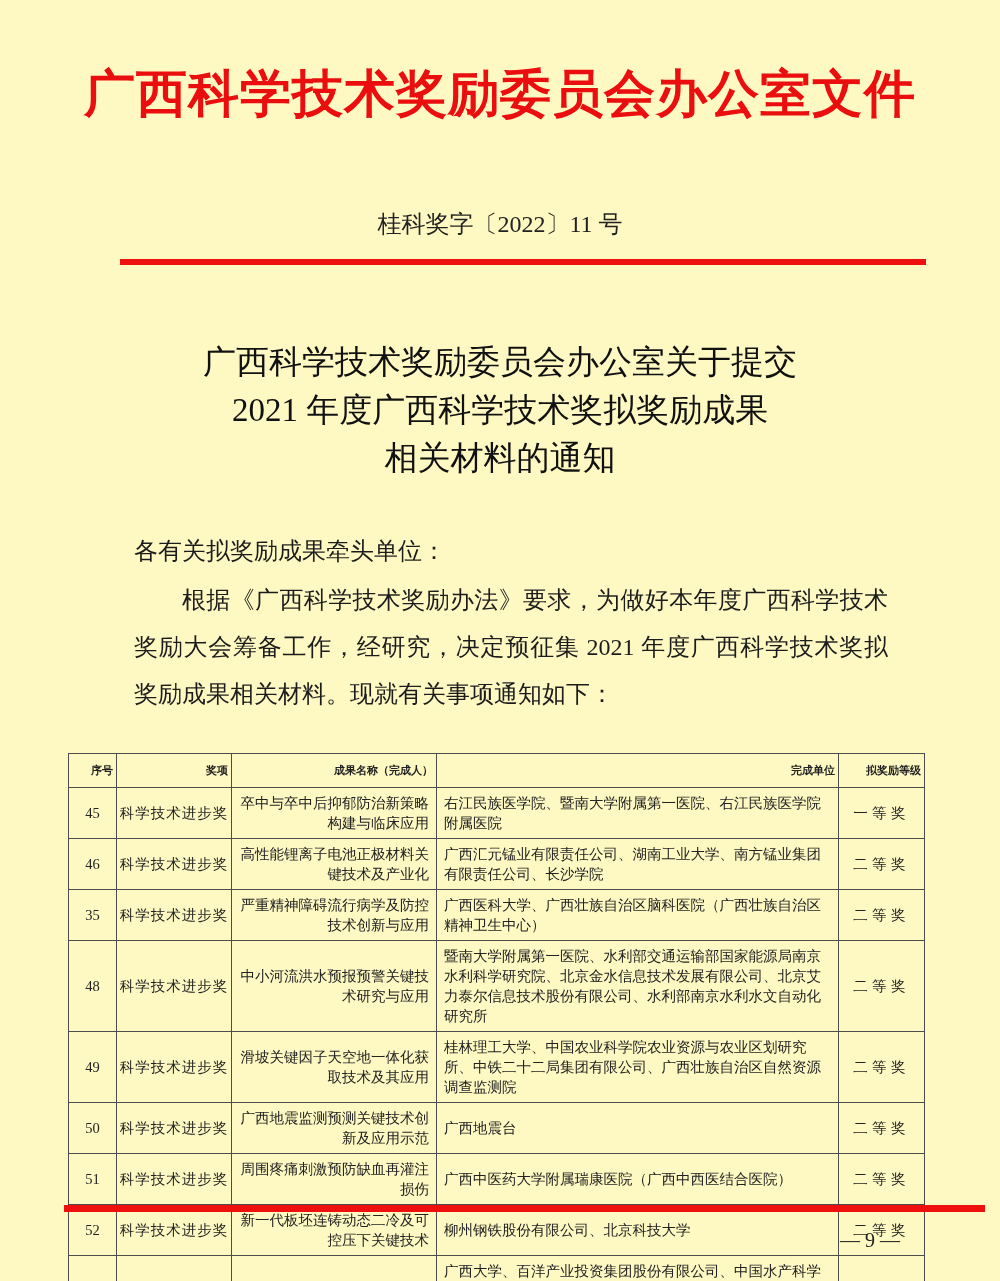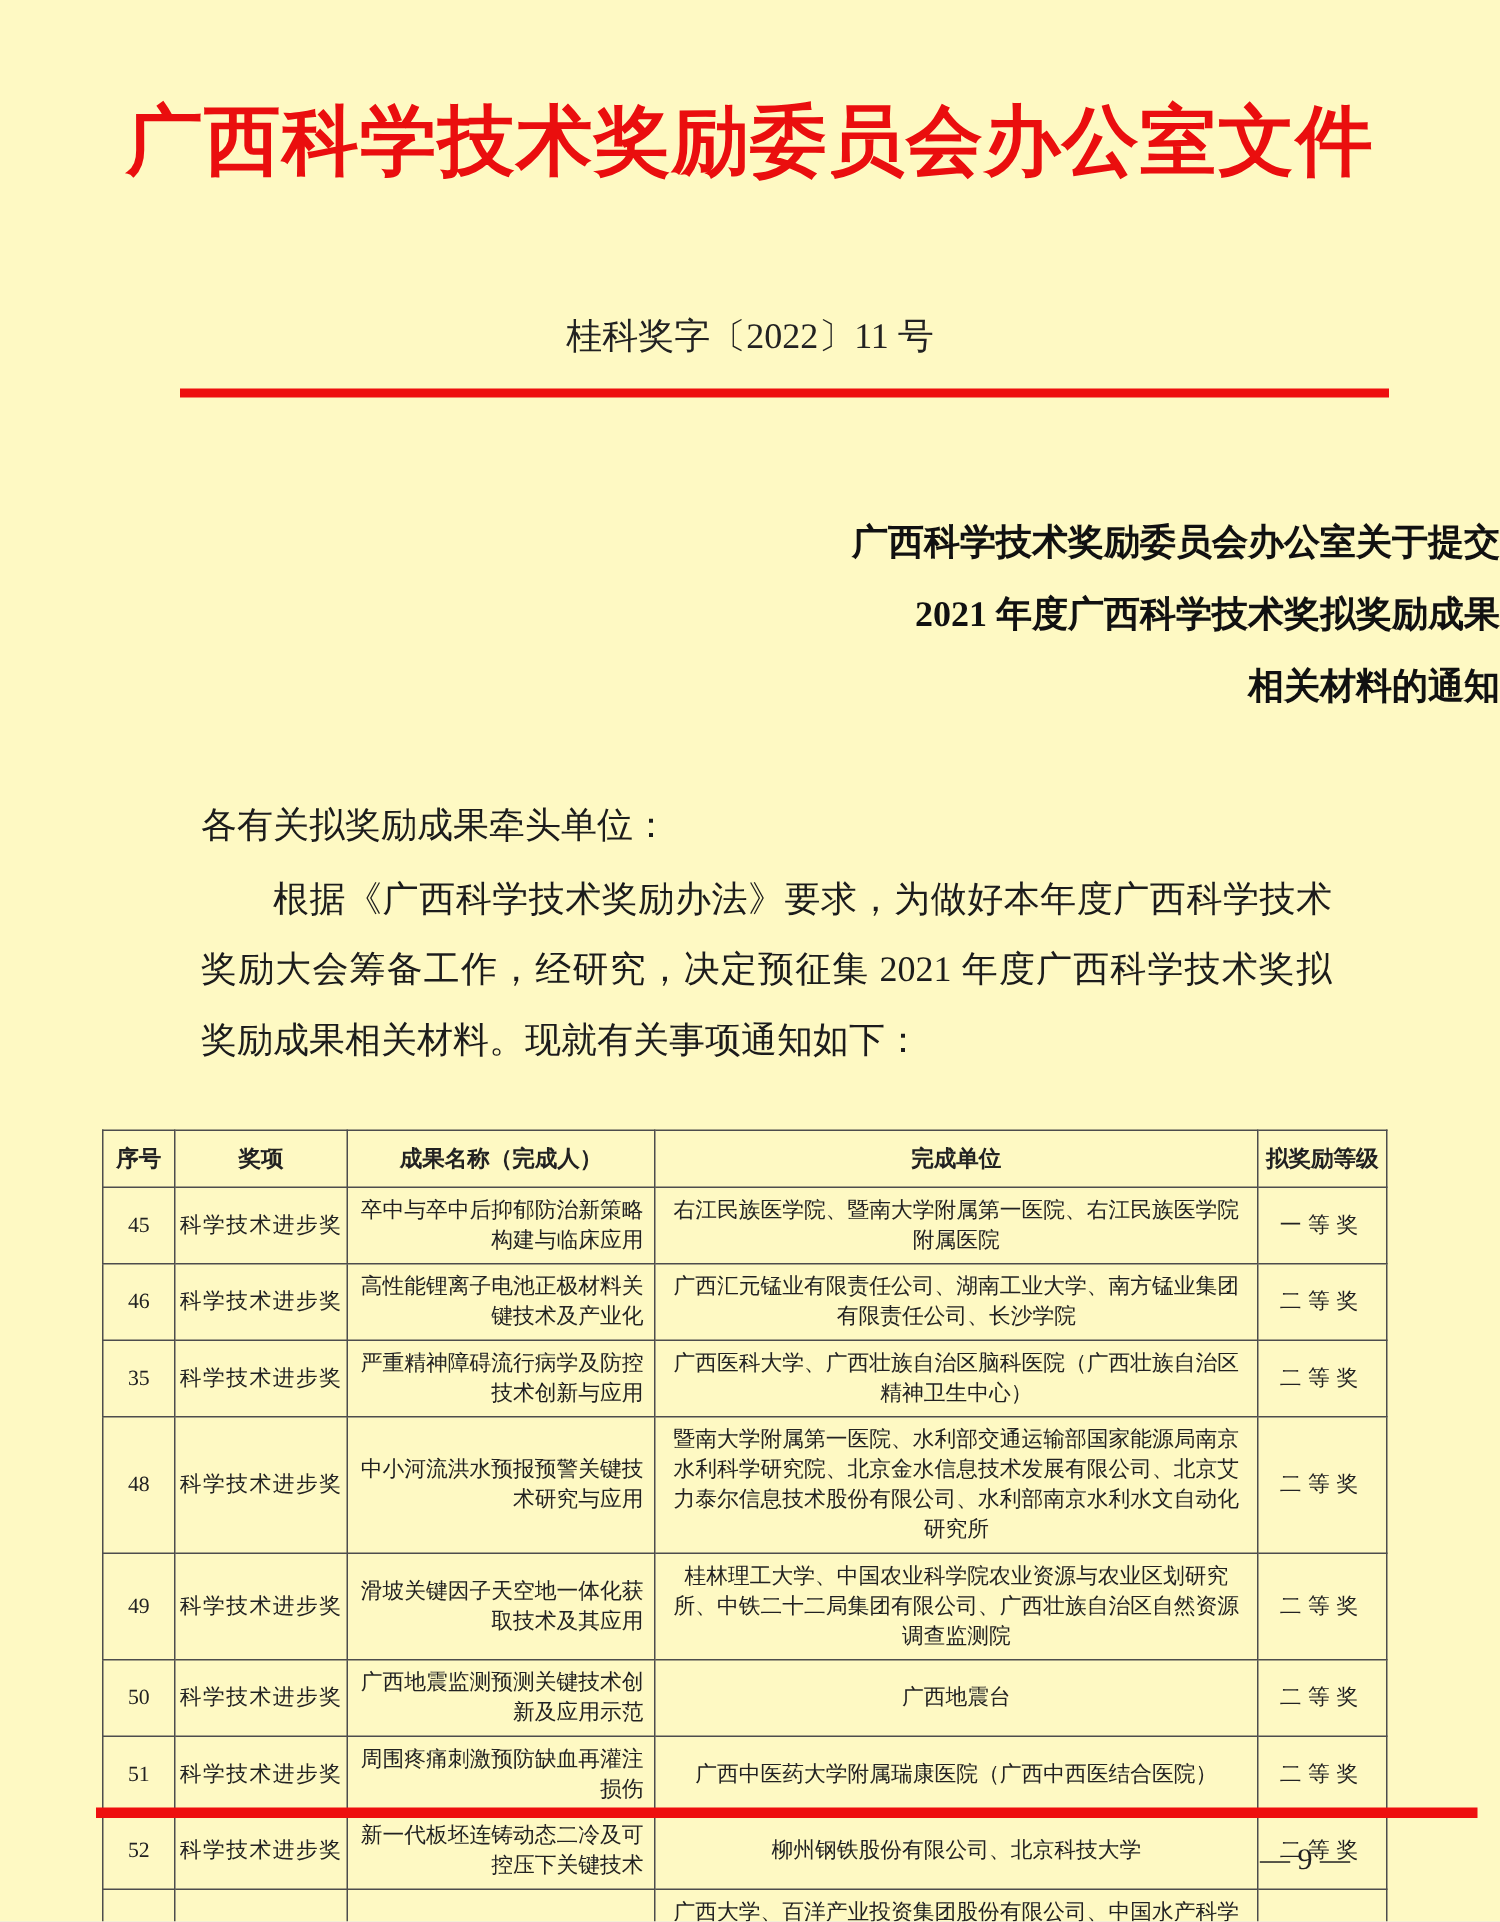--- a/index.html
+++ b/index.html
@@ -41,23 +41,23 @@
     left: 120px;
     width: 806px;
     height: 6px;
     background: #ee0f0f;
   }
   .notice-title {
     position: absolute;
     top: 338px;
     left: 0;
     width: 100%;
-    text-align: right;
-    font-size: 24px;
-    font-weight: bold;
+    text-align: center;
+    font-size: 33px;
+    font-weight: normal;
     line-height: 48px;
     color: #111111;
   }
   .body-block {
     position: absolute;
     top: 528px;
     left: 134px;
     width: 754px;
     font-size: 24px;
     line-height: 47px;
@@ -79,30 +79,30 @@
     border-collapse: collapse;
     table-layout: fixed;
     font-size: 14.5px;
     color: #222222;
   }
   .award-table th, .award-table td {
     border: 1px solid #4d4d4d;
     vertical-align: middle;
   }
   .award-table th {
-    font-size: 15px;
+    font-size: 11px;
     font-weight: bold;
     padding: 9px 3px;
-    text-align: center;
+    text-align: right;
   }
   .award-table td { padding: 5px 7px; line-height: 20px; }
   .award-table td.c-no { text-align: center; padding: 5px 2px; }
   .award-table td.c-award { text-align: center; letter-spacing: 1px; padding: 5px 2px; }
   .award-table td.c-name { text-align: right; margin-top: 39px; }
-  .award-table td.c-units { text-align: center; margin-left: 24px; }
+  .award-table td.c-units { text-align: left; margin-left: 24px; }
   .award-table td.c-grade { text-align: center; letter-spacing: 0.3em; padding: 5px 2px; }
   .red-underline {
     position: absolute;
     top: 1086px; 
     left: 64px;
     width: 921px;
     height: 7px;
     background: #ee0f0f;
     z-index: 5;
   }

